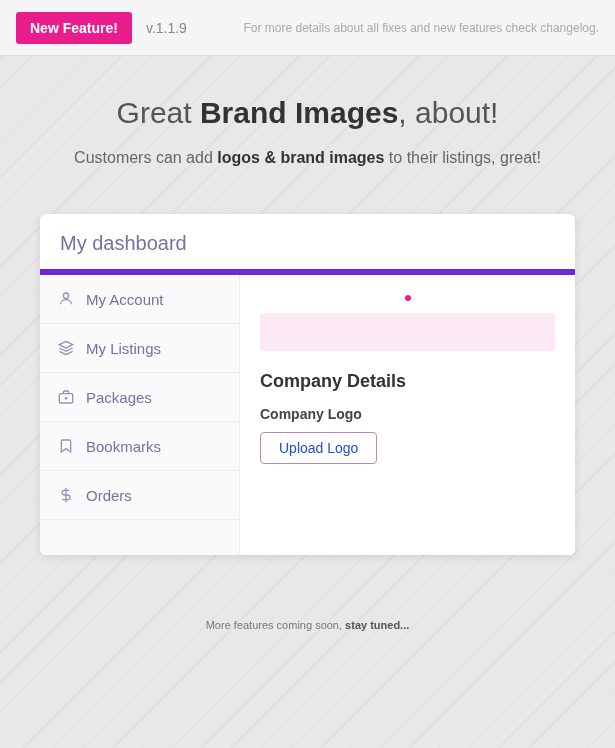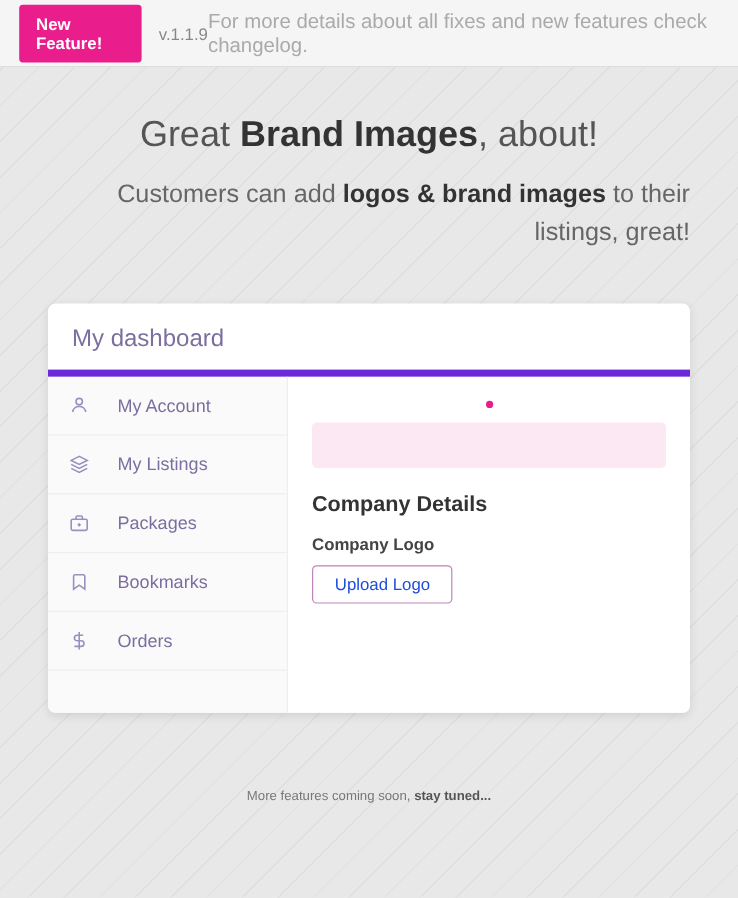--- a/index.html
+++ b/index.html
@@ -51,21 +51,21 @@
     }
 
     .version-label {
       color: #888;
       font-size: 14px;
       margin-left: 14px;
     }
 
     .changelog-text {
       color: #aaa;
-      font-size: 17px;
+      font-size: 12px;
       margin-left: auto;
     }
 
     
     .hero {
       text-align: center;
       padding: 40px 40px 20px;
       position: relative;
       z-index: 1;
     }
@@ -76,24 +76,23 @@
       font-weight: 300;
       margin-bottom: 16px;
     }
 
     .hero-title strong {
       font-weight: 700;
       color: #333;
     }
 
     .hero-subtitle {
-      font-size: 21px;
+      font-size: 16px;
       color: #666;
       line-height: 1.5;
-      text-align: right;
     }
 
     .hero-subtitle strong {
       font-weight: 700;
       color: #333;
     }
 
     
     .dashboard-card {
       background: #fff;
@@ -128,21 +127,21 @@
 
     .nav-item {
       display: flex;
       align-items: center;
       padding: 14px 16px;
       border-bottom: 1px solid #eee;
       cursor: pointer;
       color: #7c6fa0;
       font-size: 15px;
       text-decoration: none;
-      gap: 22px;
+      gap: 10px;
     }
 
     .nav-icon {
       width: 20px;
       height: 20px;
       display: flex;
       align-items: center;
       justify-content: center;
       color: #9b8fbf;
       font-size: 16px;

